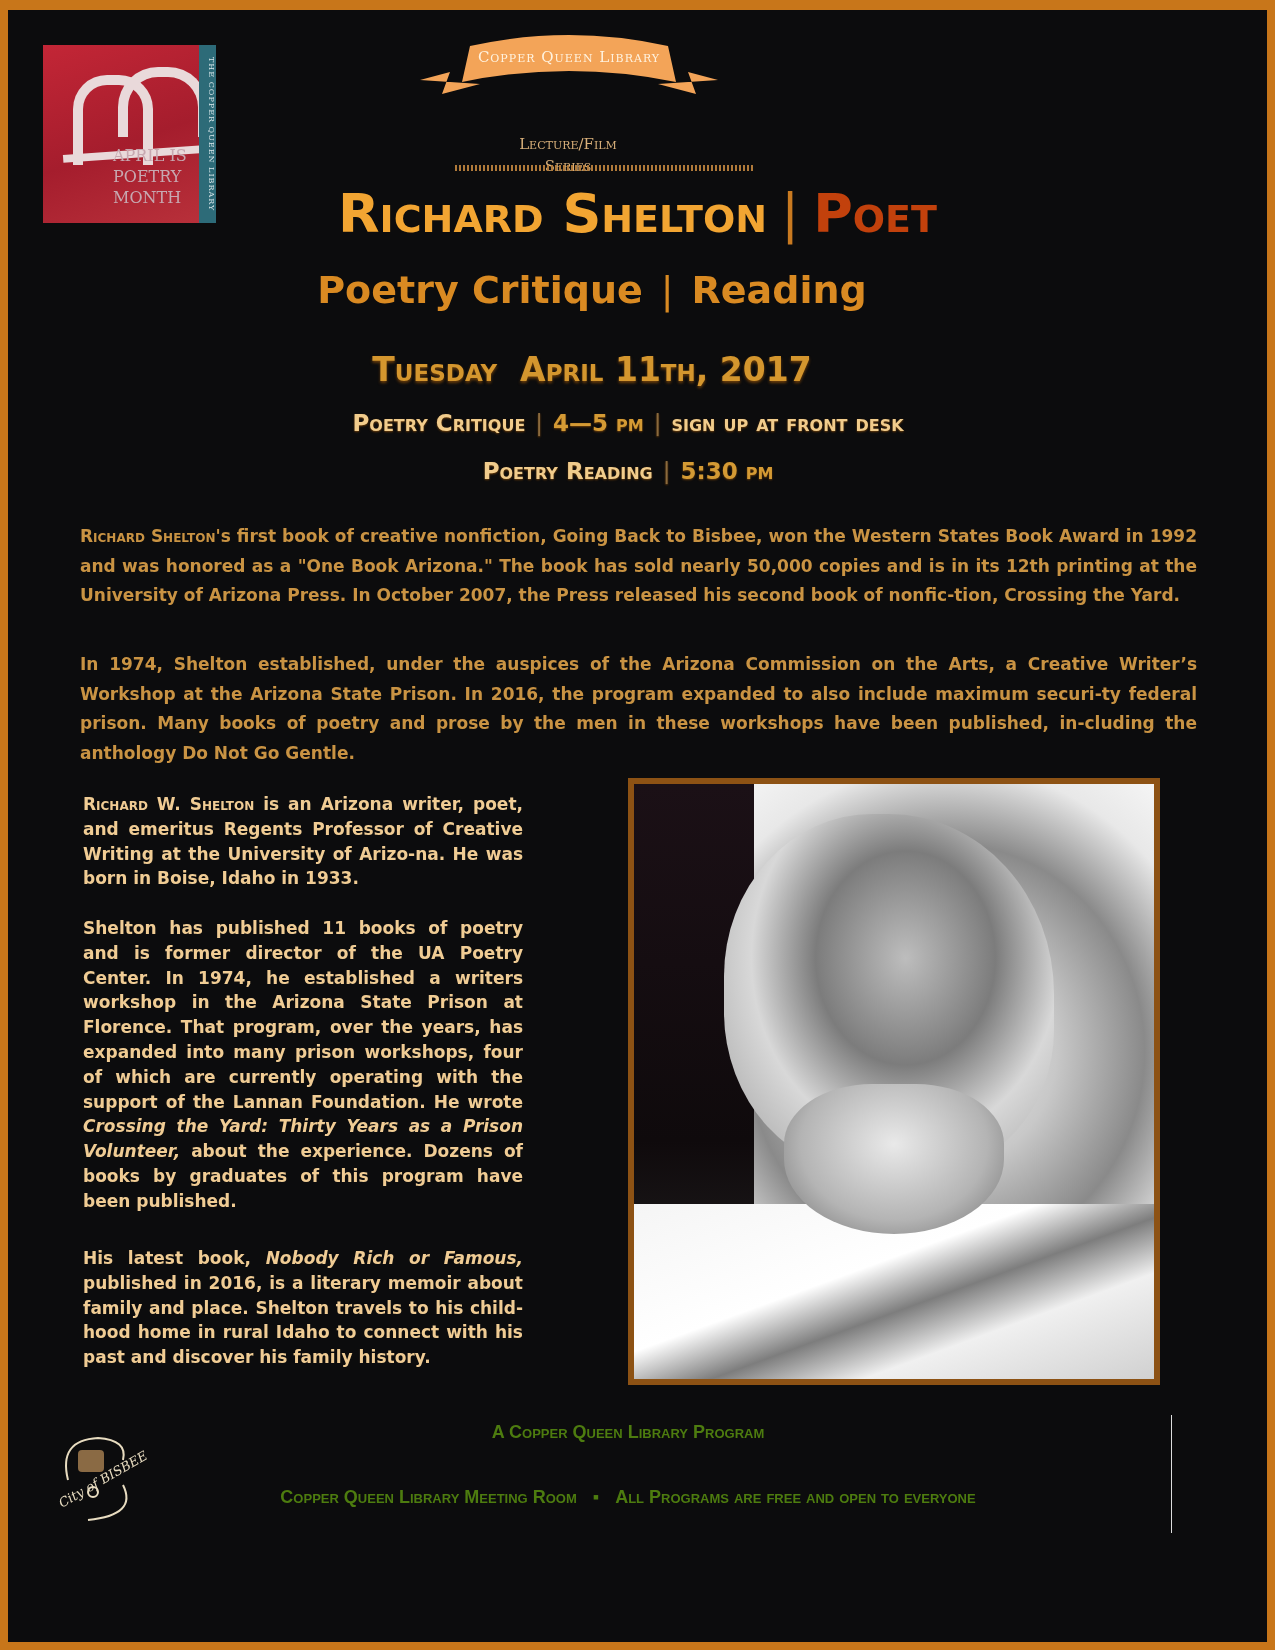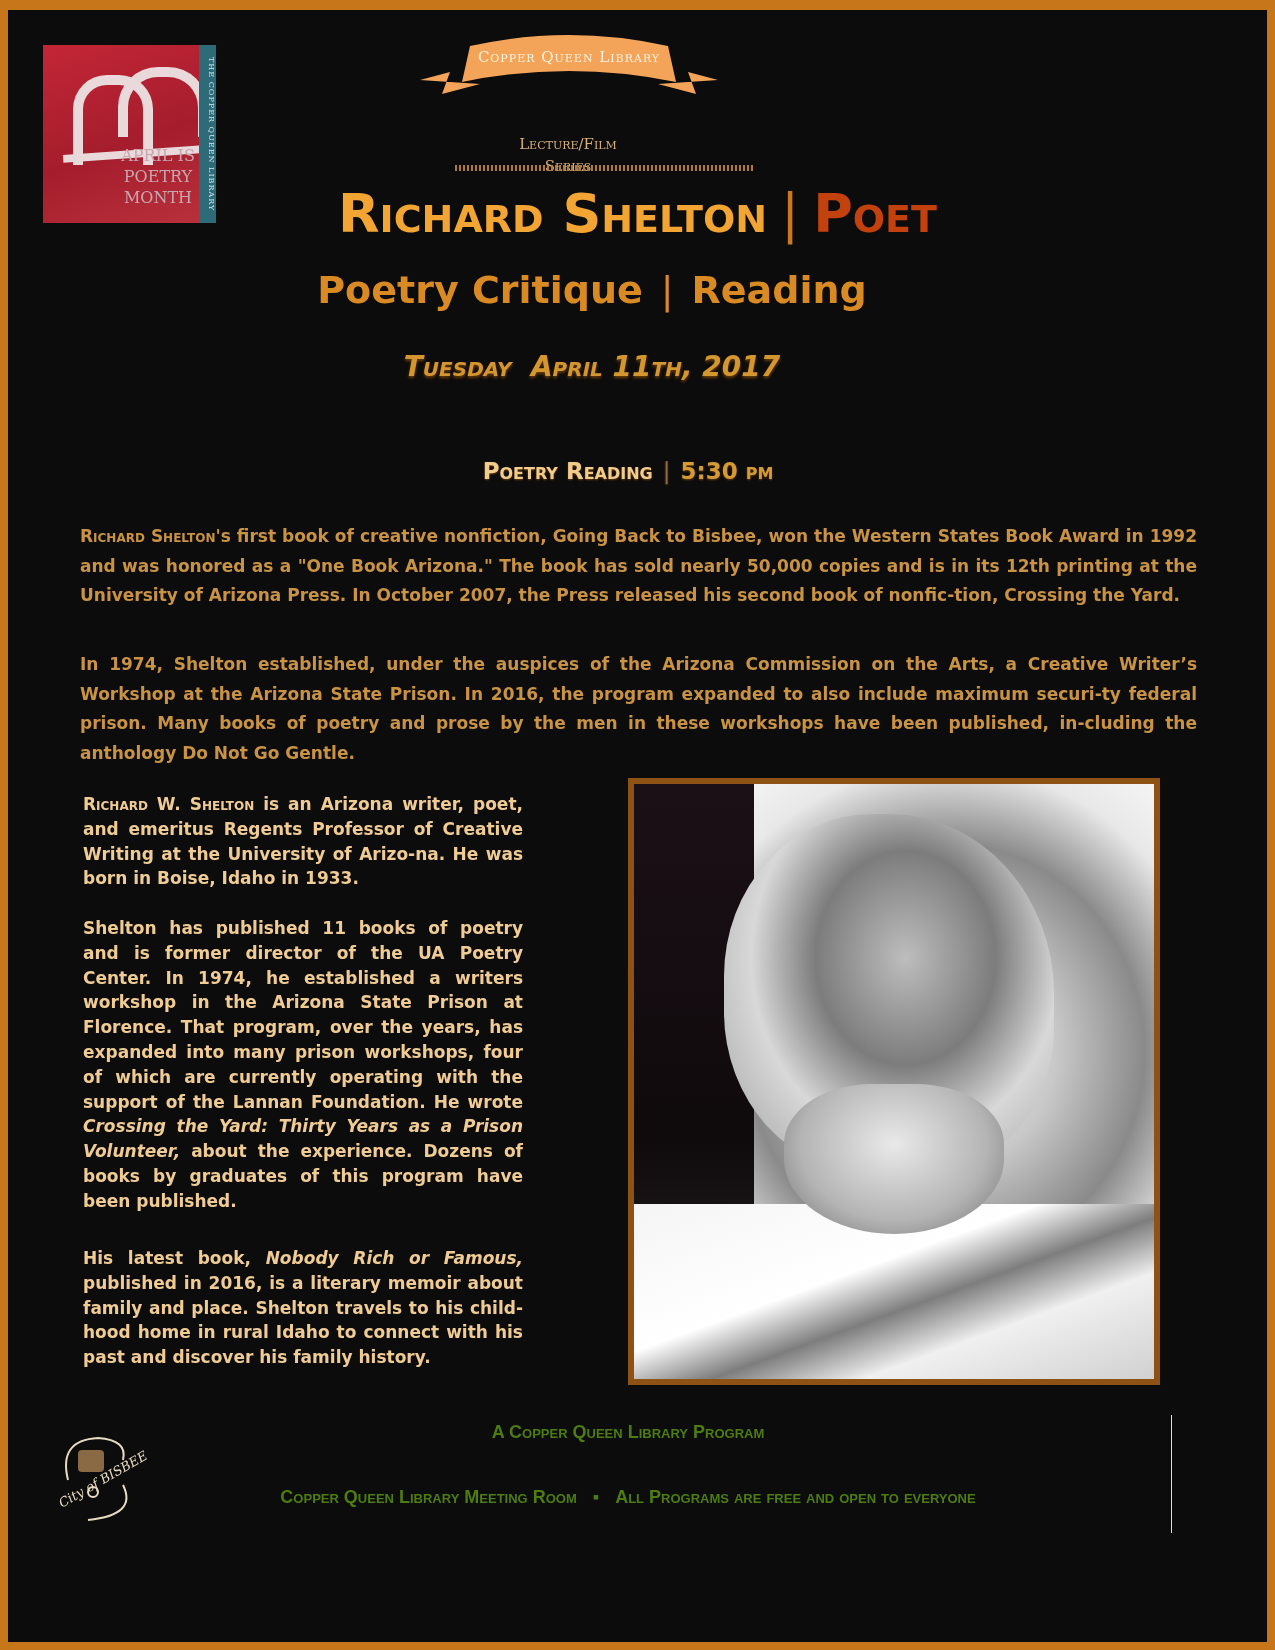--- a/index.html
+++ b/index.html
@@ -7,35 +7,35 @@
   .page{position:absolute;left:8px;top:10px;width:1259px;height:1632px;background:#0c0c0d;}
   .abs{position:absolute;}
 
   
   .badge{left:35px;top:35px;width:173px;height:178px;background:#2d6b78;overflow:hidden;}
   .badge-inner{position:absolute;left:0;top:0;width:156px;height:178px;background:linear-gradient(160deg,#c32636 0%,#a51d2d 55%,#b8303a 100%);}
   .badge-arch1{position:absolute;left:30px;top:30px;width:60px;height:80px;border:10px solid #e9d9da;border-bottom:none;border-radius:34px 34px 0 0;}
   .badge-arch2{position:absolute;left:75px;top:22px;width:70px;height:60px;border:10px solid #e9d9da;border-bottom:none;border-radius:40px 40px 0 0;}
   .badge-ledge{position:absolute;left:20px;top:105px;width:140px;height:8px;background:#e9d9da;transform:rotate(-4deg);}
   .badge-side{position:absolute;right:0;top:0;width:17px;height:178px;background:#2d6b78;color:#d9e7ea;font-size:8px;writing-mode:vertical-rl;text-align:center;letter-spacing:1px;font-family:"DejaVu Serif",serif;}
-  .badge-text{position:absolute;left:70px;top:100px;width:90px;color:#c7a8b0;font-family:"DejaVu Serif",serif;font-size:16px;line-height:21px;text-align:center;}
+  .badge-text{position:absolute;left:70px;top:100px;width:90px;color:#c7a8b0;font-family:"DejaVu Serif",serif;font-size:16px;line-height:21px;text-align:left;}
 
   
   .ribbon{left:412px;top:22px;width:298px;height:70px;}
   .ribbon-text{position:absolute;left:0;top:4px;width:298px;text-align:center;color:#fff3e0;font-family:"DejaVu Serif",serif;font-size:15px;letter-spacing:1px;}
   .series{left:440px;top:95px;width:240px;text-align:center;color:#d9b07a;font-family:"DejaVu Serif",serif;font-size:15px;line-height:22px;font-variant:small-caps;margin-top:28px;}
   .dots{left:447px;top:155px;width:300px;height:6px;background:repeating-linear-gradient(90deg,#b07a3a 0 2px,transparent 2px 4px);}
 
   .title{left:0;top:172px;width:1259px;text-align:center;font-family:"DejaVu Sans",sans-serif;font-weight:bold;font-size:54px;color:#f2a532;letter-spacing:0px;font-variant:small-caps;}
   .title .sep{color:#c97a20;font-weight:normal;margin:0 14px;}
   .title .poet{color:#c2410c;}
   .subtitle{left:0;top:258px;width:1168px;text-align:center;font-weight:bold;font-size:38px;color:#d98a22;}
   .subtitle .sep{font-weight:normal;margin:0 18px;}
 
-  .date{left:0;top:340px;width:1168px;text-align:center;font-weight:bold;font-size:28px;color:#d4962e;font-variant:small-caps;text-shadow:0 2px 3px #6a3d0a;font-style:italic;}
+  .date{left:0;top:340px;width:1168px;text-align:center;font-weight:bold;font-size:33px;color:#d4962e;font-variant:small-caps;text-shadow:0 2px 3px #6a3d0a;}
   .sched{left:0;width:1240px;text-align:center;font-weight:bold;font-size:23px;color:#f1cc8c;font-variant:small-caps;text-shadow:0 1px 2px #6a3d0a;}
   .sched .time{color:#d49a34;}
   .sched .bar{color:#8a6a3e;font-weight:normal;margin:0 10px;}
   .sched1{top:400px;}
   .sched2{top:448px;}
 
   .para{left:72px;width:1117px;font-weight:bold;font-size:17px;line-height:29.5px;color:#c99343;text-align:justify;}
   .para1{top:512px;}
   .para2{top:640px;}
   .sc{font-variant:small-caps;}
@@ -98,20 +98,23 @@
   <div class="abs title">
     <span>Richard Shelton</span><span class="sep">|</span><span class="poet">Poet</span>
   </div>
 
   <div class="abs subtitle">
     <span>Poetry Critique</span><span class="sep">|</span><span>Reading</span>
   </div>
 
   <div class="abs date" style="white-space:pre;">Tuesday  April 11th, 2017</div>
 
+  <div class="abs sched sched1">
+    <span>Poetry Critique</span><span class="bar">|</span><span class="time">4—5 pm</span><span class="bar">|</span><span>sign up at front desk</span>
+  </div>
   <div class="abs sched sched2">
     <span>Poetry Reading</span><span class="bar">|</span><span class="time">5:30 pm</span>
   </div>
 
   <div class="abs para para1">
     <span class="sc">Richard  Shelton</span><span>'s first book of creative nonfiction, Going Back to Bisbee, won the Western States Book Award in 1992 and was honored as a "One Book Arizona." The book has sold nearly 50,000 copies and is in its 12th printing at the University of Arizona Press. In October 2007, the Press released his second book of nonfic-tion, Crossing the Yard.</span>
   </div>
   <div class="abs para para2">In 1974, Shelton established, under the auspices of the Arizona Commission on the Arts, a Creative Writer’s Workshop at the Arizona State Prison. In 2016, the program expanded to also include maximum securi-ty federal prison. Many books of poetry and prose by the men in these workshops have been published, in-cluding the anthology Do Not Go Gentle.</div>
 
   <div class="abs bio bio1">

